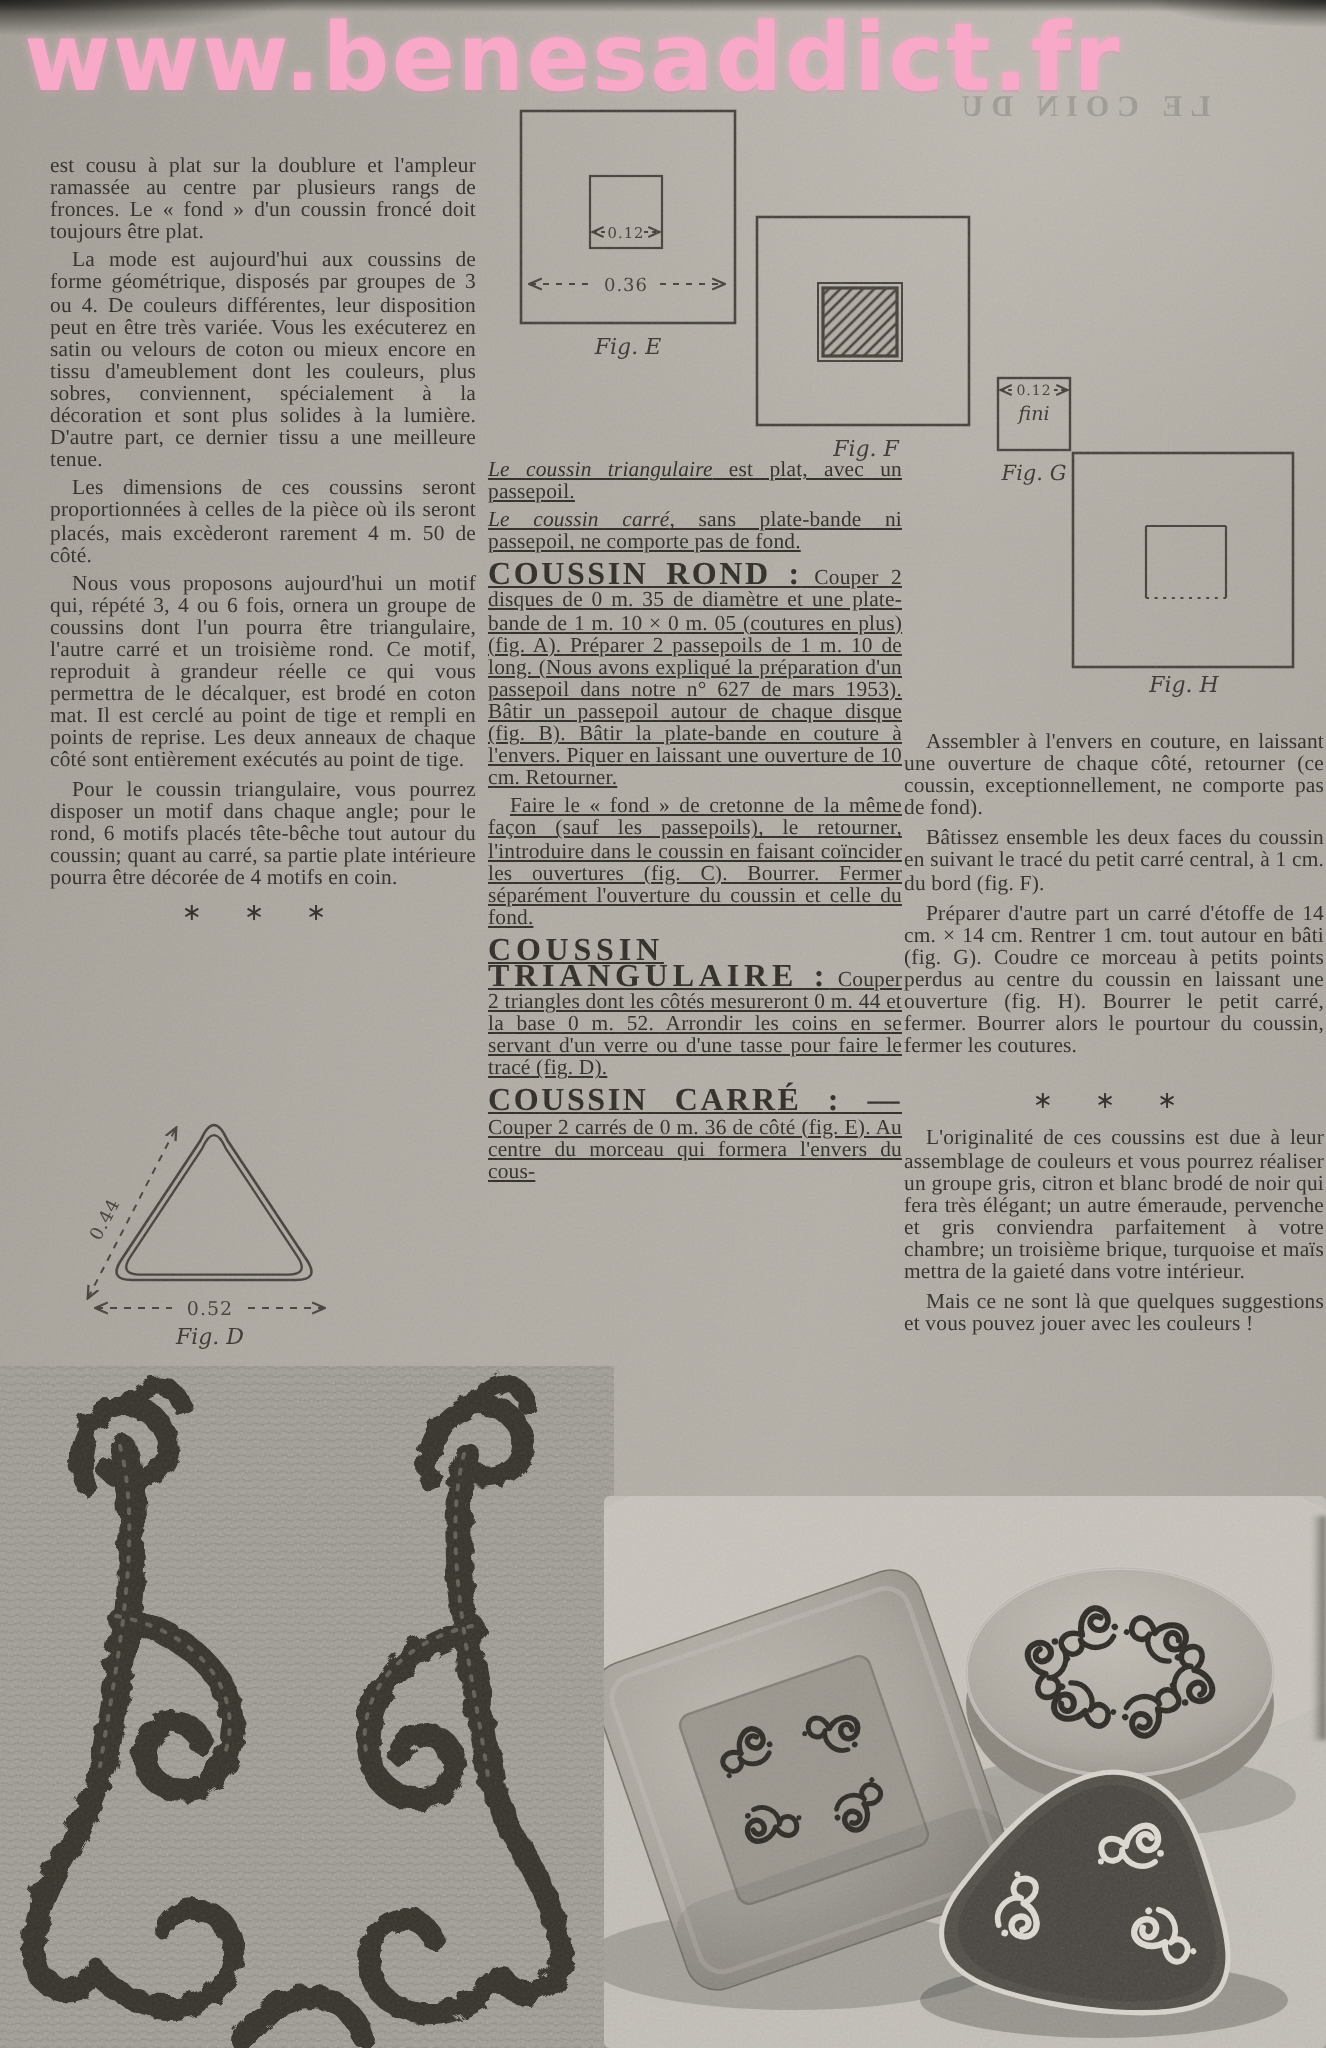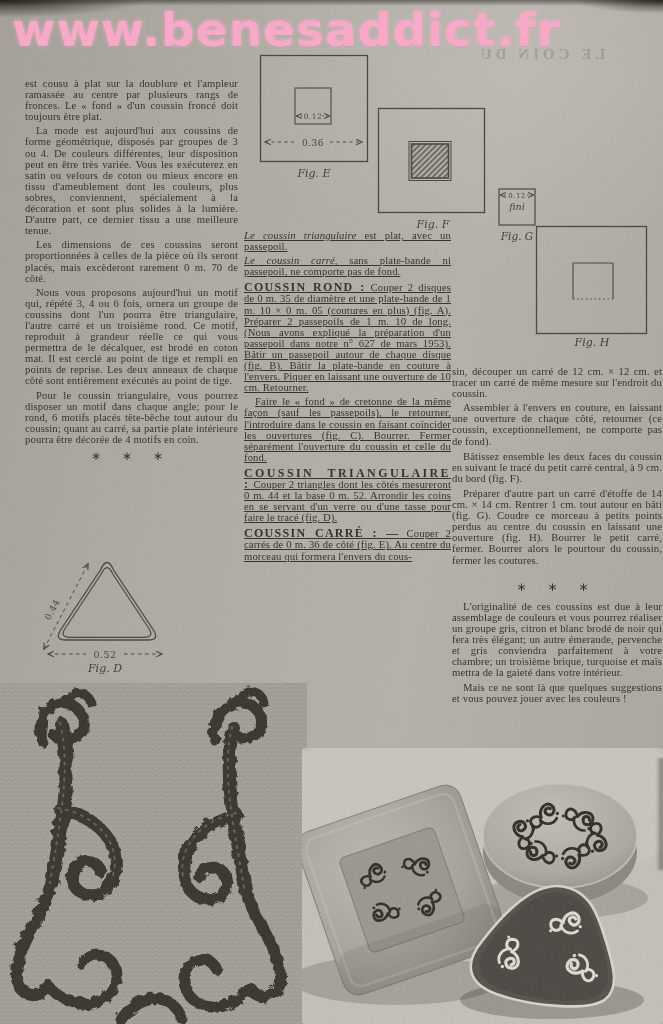--- a/index.html
+++ b/index.html
@@ -30,21 +30,21 @@
   
   .ghost{
     position:absolute;left:452px;top:46px;width:178px;text-align:center;
     transform:scaleX(-1);font-weight:bold;font-size:15px;letter-spacing:4px;
     color:rgba(88,93,86,.30);font-family:"Liberation Serif",serif;}
   
   .col{position:absolute;text-align:justify;font-size:10.7px;line-height:11.1px;letter-spacing:.1px;}
   .col p{margin:0 0 3px;text-indent:11px;}
   .col p.noind{text-indent:0;}
   .col p.gap{margin-top:5px;}
-  b.head{font-weight:700;font-size:12px;letter-spacing:1.3px;}
+  b.head{font-weight:700;font-size:16px;letter-spacing:1.3px;}
   b.head.wide{letter-spacing:2.4px;}
   .sep{text-align:center;text-indent:0;letter-spacing:9px;font-size:12px;margin:6px 0 5px;}
   .lead-i{font-style:italic;}
   
   svg.fig{position:absolute;overflow:visible;}
   .figtext{font-family:"DejaVu Serif",serif;font-style:italic;fill:#3a362f;}
   .dimtext{font-family:"DejaVu Serif",serif;fill:#413d36;letter-spacing:.5px;}
   
   svg.photo{position:absolute;}
   .pagenum{position:absolute;left:638px;top:993px;font-size:13px;color:#3a362f;margin-left:40px;}
@@ -107,21 +107,21 @@
     </defs>
   </svg>
 
   <div class="ghost">LE COIN DU</div>
 
   <div class="watermark">www.benesaddict.fr</div>
 
   <div class="col" style="left:25px;top:78px;width:213px;">
     <p class="noind">est cousu à plat sur la doublure et l'ampleur ramassée au centre par plusieurs rangs de fronces. Le « fond » d'un coussin froncé doit toujours être plat.</p>
     <p>La mode est aujourd'hui aux coussins de forme géométrique, disposés par groupes de 3 ou 4. De couleurs différentes, leur disposition peut en être très variée. Vous les exécuterez en satin ou velours de coton ou mieux encore en tissu d'ameublement dont les couleurs, plus sobres, conviennent, spécialement à la décoration et sont plus solides à la lumière. D'autre part, ce dernier tissu a une meilleure tenue.</p>
-    <p>Les dimensions de ces coussins seront proportionnées à celles de la pièce où ils seront placés, mais excèderont rarement 0 m. 70 de côté.</p>
+    <p>Les dimensions de ces coussins seront proportionnées à celles de la pièce où ils seront placés, mais excèderont rarement 4 m. 50 de côté.</p>
     <p>Nous vous proposons aujourd'hui un motif qui, répété 3, 4 ou 6 fois, ornera un groupe de coussins dont l'un pourra être triangulaire, l'autre carré et un troisième rond. Ce motif, reproduit à grandeur réelle ce qui vous permettra de le décalquer, est brodé en coton mat. Il est cerclé au point de tige et rempli en points de reprise. Les deux anneaux de chaque côté sont entièrement exécutés au point de tige.</p>
     <p>Pour le coussin triangulaire, vous pourrez disposer un motif dans chaque angle; pour le rond, 6 motifs placés tête-bêche tout autour du coussin; quant au carré, sa partie plate intérieure pourra être décorée de 4 motifs en coin.</p>
     <div class="sep">∗ ∗ ∗</div>
   </div>
 
   <svg class="fig" style="left:28px;top:548px;" width="158" height="128" viewBox="0 0 158 128">
     <g fill="none" stroke="#45413a" stroke-width="1.3">
       <path d="M 72.4 22 Q 79 7 85.6 22 L 125.4 82 Q 132 92 120 92 L 38 92 Q 26 92 32.6 82 Z"></path>
       <path d="M 72.4 22 Q 79 7 85.6 22 L 125.4 82 Q 132 92 120 92 L 38 92 Q 26 92 32.6 82 Z" transform="translate(79 65) scale(0.9) translate(-79 -65)"></path>
     </g>
@@ -177,23 +177,22 @@
   <div class="col" style="left:244px;top:230px;width:207px;text-decoration:underline;">
     <p class="noind"><span class="lead-i">Le coussin triangulaire</span><span> est plat, avec un passepoil.</span></p>
     <p class="noind"><span class="lead-i">Le coussin carré</span><span>, sans plate-bande ni passepoil, ne comporte pas de fond.</span></p>
     <p class="noind gap"><b class="head">COUSSIN ROND :</b><span> Couper 2 disques de 0 m. 35 de diamètre et une plate-bande de 1 m. 10 × 0 m. 05 (coutures en plus) (fig. A). Préparer 2 passepoils de 1 m. 10 de long. (Nous avons expliqué la préparation d'un passepoil dans notre n° 627 de mars 1953). Bâtir un passepoil autour de chaque disque (fig. B). Bâtir la plate-bande en couture à l'envers. Piquer en laissant une ouverture de 10 cm. Retourner.</span></p>
     <p>Faire le « fond » de cretonne de la même façon (sauf les passepoils), le retourner, l'introduire dans le coussin en faisant coïncider les ouvertures (fig. C). Bourrer. Fermer séparément l'ouverture du coussin et celle du fond.</p>
     <p class="noind gap"><b class="head wide">COUSSIN TRIANGULAIRE :</b><span> Couper 2 triangles dont les côtés mesureront 0 m. 44 et la base 0 m. 52. Arrondir les coins en se servant d'un verre ou d'une tasse pour faire le tracé (fig. D).</span></p>
     <p class="noind gap"><b class="head">COUSSIN CARRÉ : —</b><span> Couper 2 carrés de 0 m. 36 de côté (fig. E). Au centre du morceau qui formera l'envers du cous-</span></p>
   </div>
 
   <div class="col" style="left:452px;top:366px;width:210px;">
-    <p class="noind">sin, découper un carré de 12 cm. × 12 cm. et tracer un carré de même mesure sur l'endroit du coussin.</p>
     <p style="margin-bottom:4px">Assembler à l'envers en couture, en laissant une ouverture de chaque côté, retourner (ce coussin, exceptionnellement, ne comporte pas de fond).</p>
-    <p style="margin-bottom:4px">Bâtissez ensemble les deux faces du coussin en suivant le tracé du petit carré central, à 9 cm. du bord (fig. F).</p>
+    <p style="margin-bottom:4px">Bâtissez ensemble les deux faces du coussin en suivant le tracé du petit carré central, à 1 cm. du bord (fig. F).</p>
     <p style="margin-bottom:16px">Préparer d'autre part un carré d'étoffe de 14 cm. × 14 cm. Rentrer 1 cm. tout autour en bâti (fig. G). Coudre ce morceau à petits points perdus au centre du coussin en laissant une ouverture (fig. H). Bourrer le petit carré, fermer. Bourrer alors le pourtour du coussin, fermer les coutures.</p>
     <div class="sep" style="margin:9px 0 8px">∗ ∗ ∗</div>
     <p style="margin-bottom:4px">L'originalité de ces coussins est due à leur assemblage de couleurs et vous pourrez réaliser un groupe gris, citron et blanc brodé de noir qui fera très élégant; un autre émeraude, pervenche et gris conviendra parfaitement à votre chambre; un troisième brique, turquoise et maïs mettra de la gaieté dans votre intérieur.</p>
     <p>Mais ce ne sont là que quelques suggestions et vous pouvez jouer avec les couleurs !</p>
   </div>
 
   <svg class="photo" style="left:0;top:683px;" width="307" height="341" viewBox="0 0 307 341">
     <g filter="url(#grainF)">
       <rect width="307" height="341" fill="#9c9890"></rect>
     </g>

